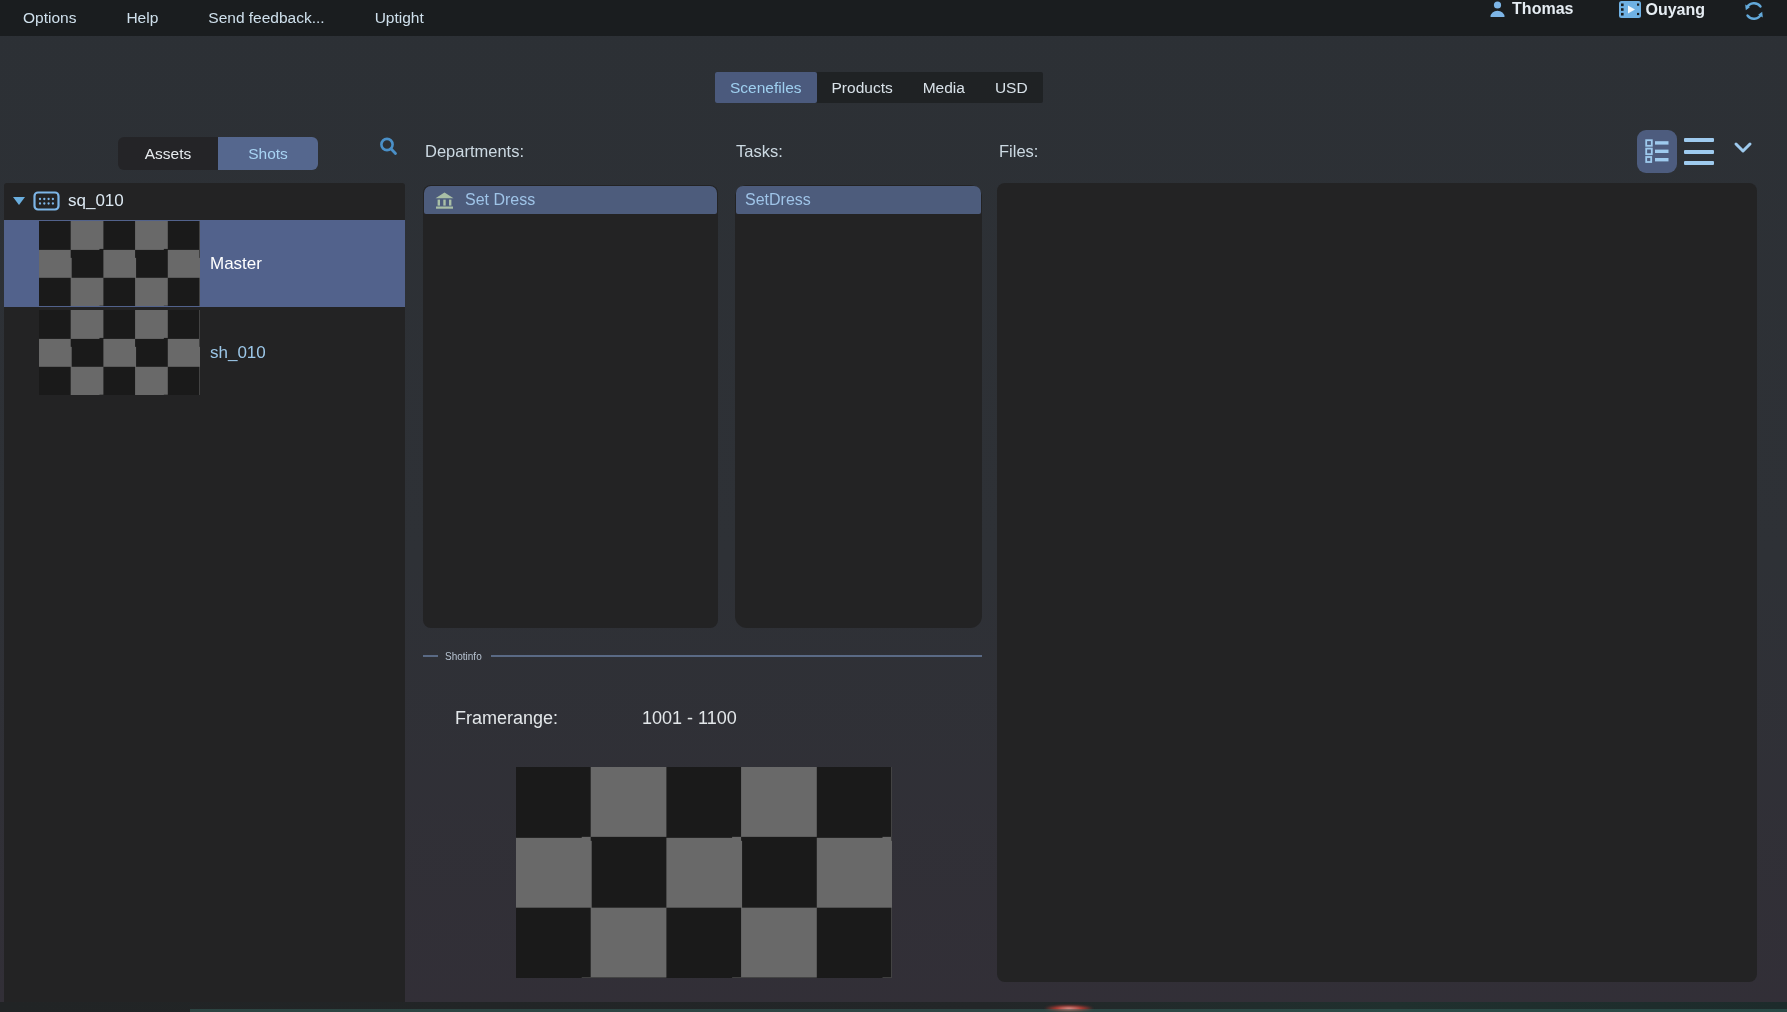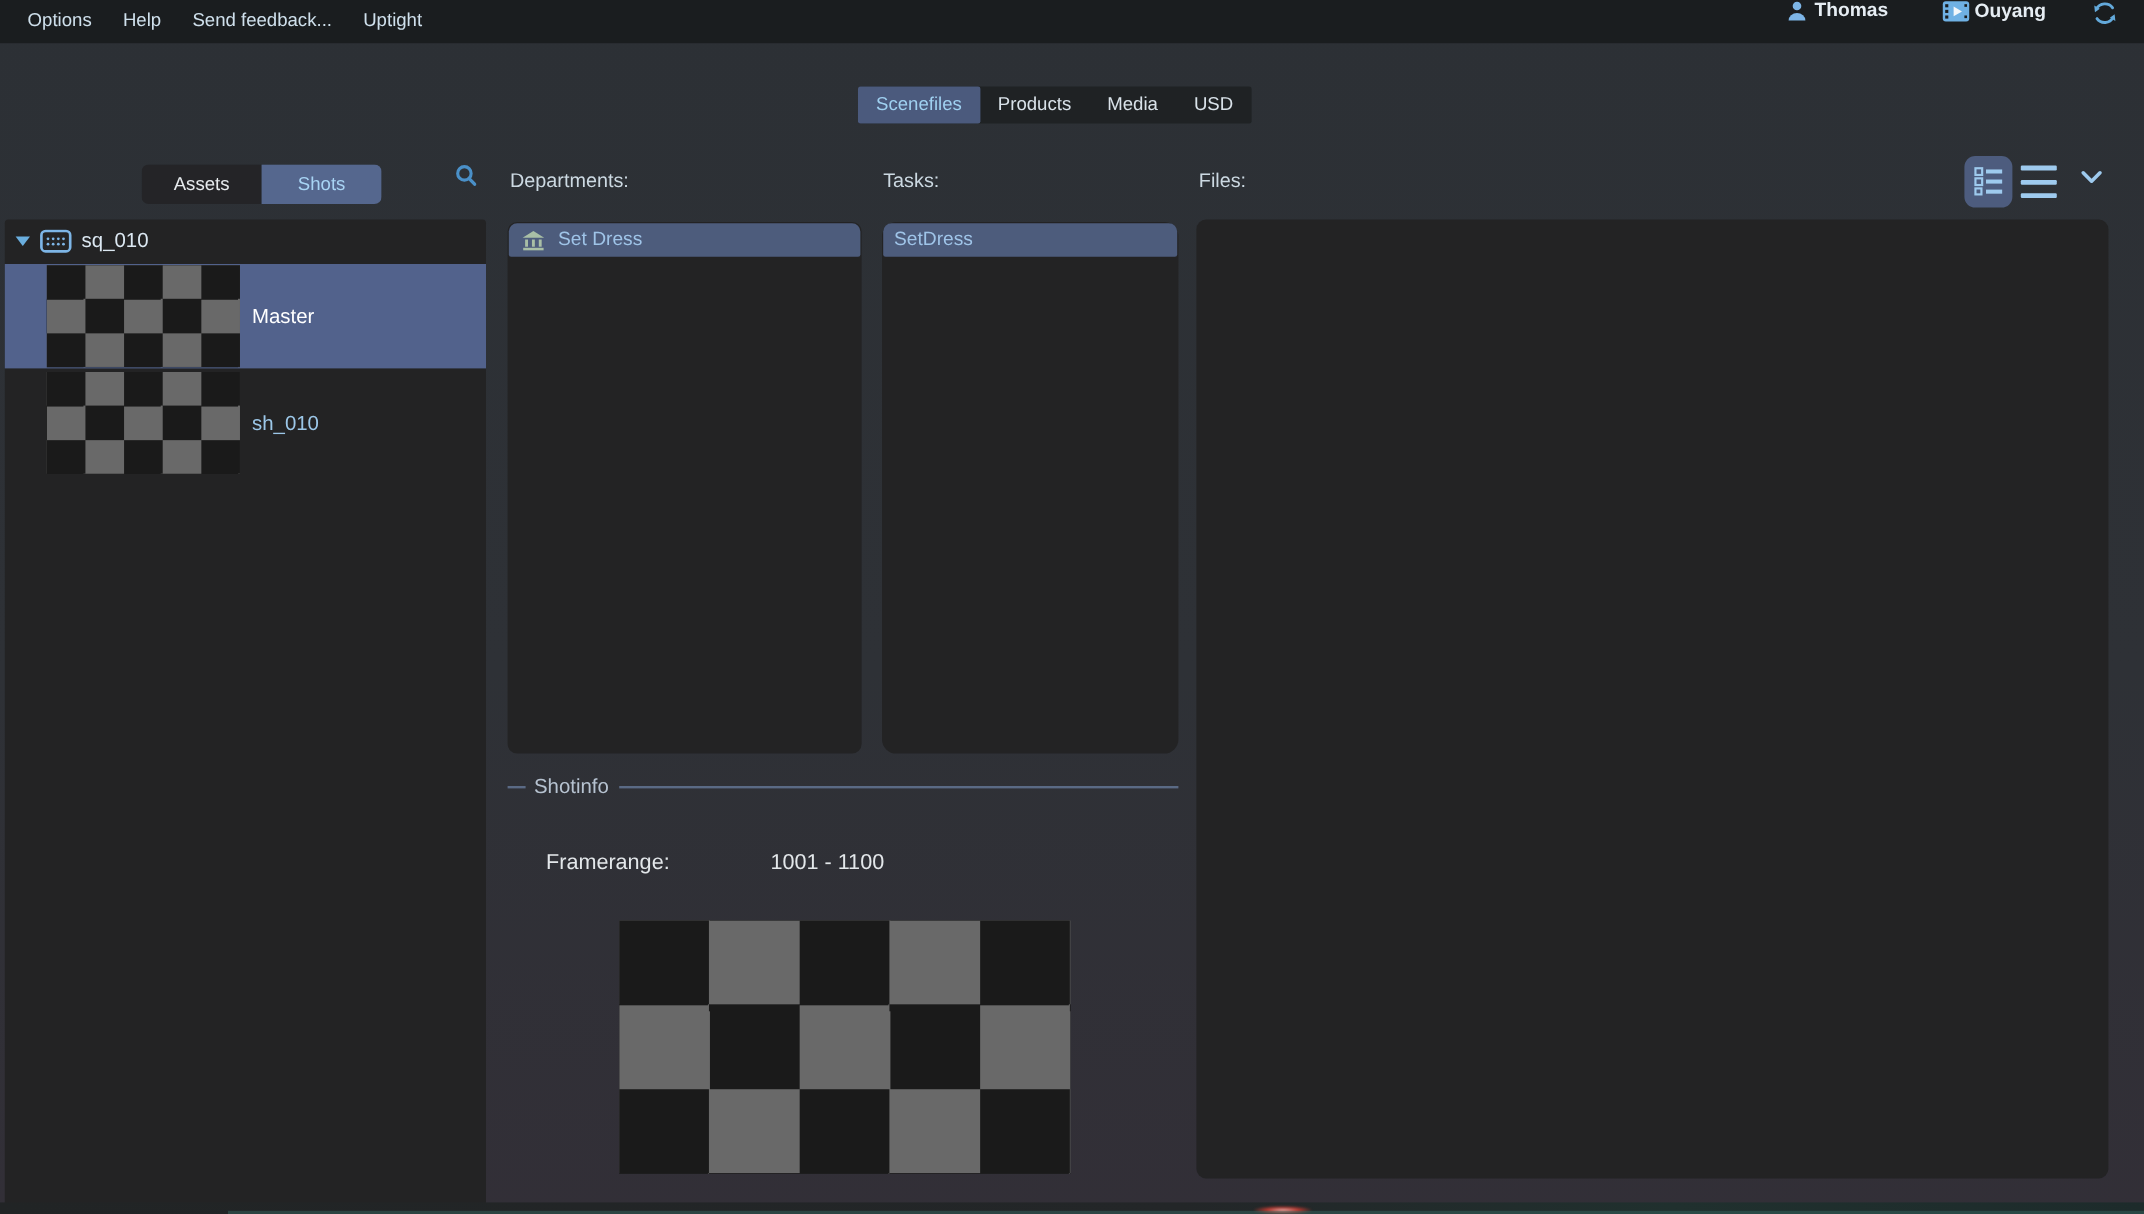--- a/index.html
+++ b/index.html
@@ -4,21 +4,21 @@
 <style>
   html,body{margin:0;padding:0;}
   body{
     width:1787px;height:1012px;position:relative;overflow:hidden;
     background:linear-gradient(180deg,#2c3035 0%,#2e3136 55%,#322f37 100%);
     font-family:"Liberation Sans",sans-serif;
     -webkit-font-smoothing:antialiased;
   }
   
   .menubar{position:absolute;left:0;top:0;width:1787px;height:36px;background:#1a1d1f;display:flex;align-items:center;}
-  .menu-items{display:flex;align-items:flex-start;padding-left:10px;}
+  .menu-items{display:flex;align-items:flex-start;padding-left:10px;gap:24px;}
   .menu-item{color:#cfe0ec;font-size:15.5px;padding:0 13px;height:36px;display:flex;align-items:center;cursor:default;}
   .menu-right{position:absolute;right:22px;top:0;height:36px;display:flex;align-items:flex-start;font-weight:bold;}
   .mr-group{display:flex;align-items:center;color:#e6edf3;font-size:16px;}
   .gap45{width:45px;}.gap38{width:38px;}
   
   .tabbar{position:absolute;left:715px;top:72px;height:31px;background:#1f2224;border-radius:2px;display:flex;align-items:stretch;}
   .tab{display:flex;align-items:center;padding:0 15px;font-size:15.5px;color:#d9e2e9;cursor:default;}
   .tab.active{background:#4b5a7d;color:#9fd0f0;border-radius:2px;}
   
   .segmented{position:absolute;left:118px;top:137px;height:33px;display:flex;border-radius:6px;overflow:hidden;}
@@ -57,21 +57,21 @@
   
   .view-btn{position:absolute;left:1637px;top:130px;width:40px;height:43px;background:#4d5c7e;border-radius:9px;display:flex;align-items:center;justify-content:center;}
   .ham-btn{position:absolute;left:1684px;top:138px;width:30px;height:27px;display:flex;flex-direction:column;justify-content:space-between;}
   .ham-line{height:4px;background:#9ecaee;border-radius:1px;}
   .chev-btn{position:absolute;left:1732px;top:140px;width:22px;height:16px;}
   
   .shotinfo-hdr{position:absolute;left:423px;top:647px;width:559px;height:18px;display:flex;align-items:center;}
   .si-line{height:2px;background:#5a6a85;}
   .si-line.short{width:15px;}
   .si-line.long{flex:1;}
-  .si-title{color:#b6c2d0;font-size:17px;padding:0 9px 0 7px;}
+  .si-title{color:#b6c2d0;font-size:10px;padding:0 9px 0 7px;}
   .framerange{position:absolute;left:455px;top:708px;display:flex;font-size:18px;color:#e3e7ea;}
   .fr-value{margin-left:84px;}
   .preview{position:absolute;left:516px;top:767px;width:376px;height:211px;
     background-color:#1a1a1a;
     background-image:repeating-conic-gradient(#696969 0% 25%,#1a1a1a 0% 50%);
     background-size:150.4px 140.7px;}
   
   .bottom-strip{position:absolute;left:0;top:1002px;width:1787px;height:10px;
     background:linear-gradient(90deg,#212425 0%,#232628 55%,#20302e 78%,#1d2b2b 100%);}
   .bottom-strip::after{content:"";position:absolute;left:190px;right:0;bottom:0;height:3px;background:rgba(58,108,102,0.45);}

